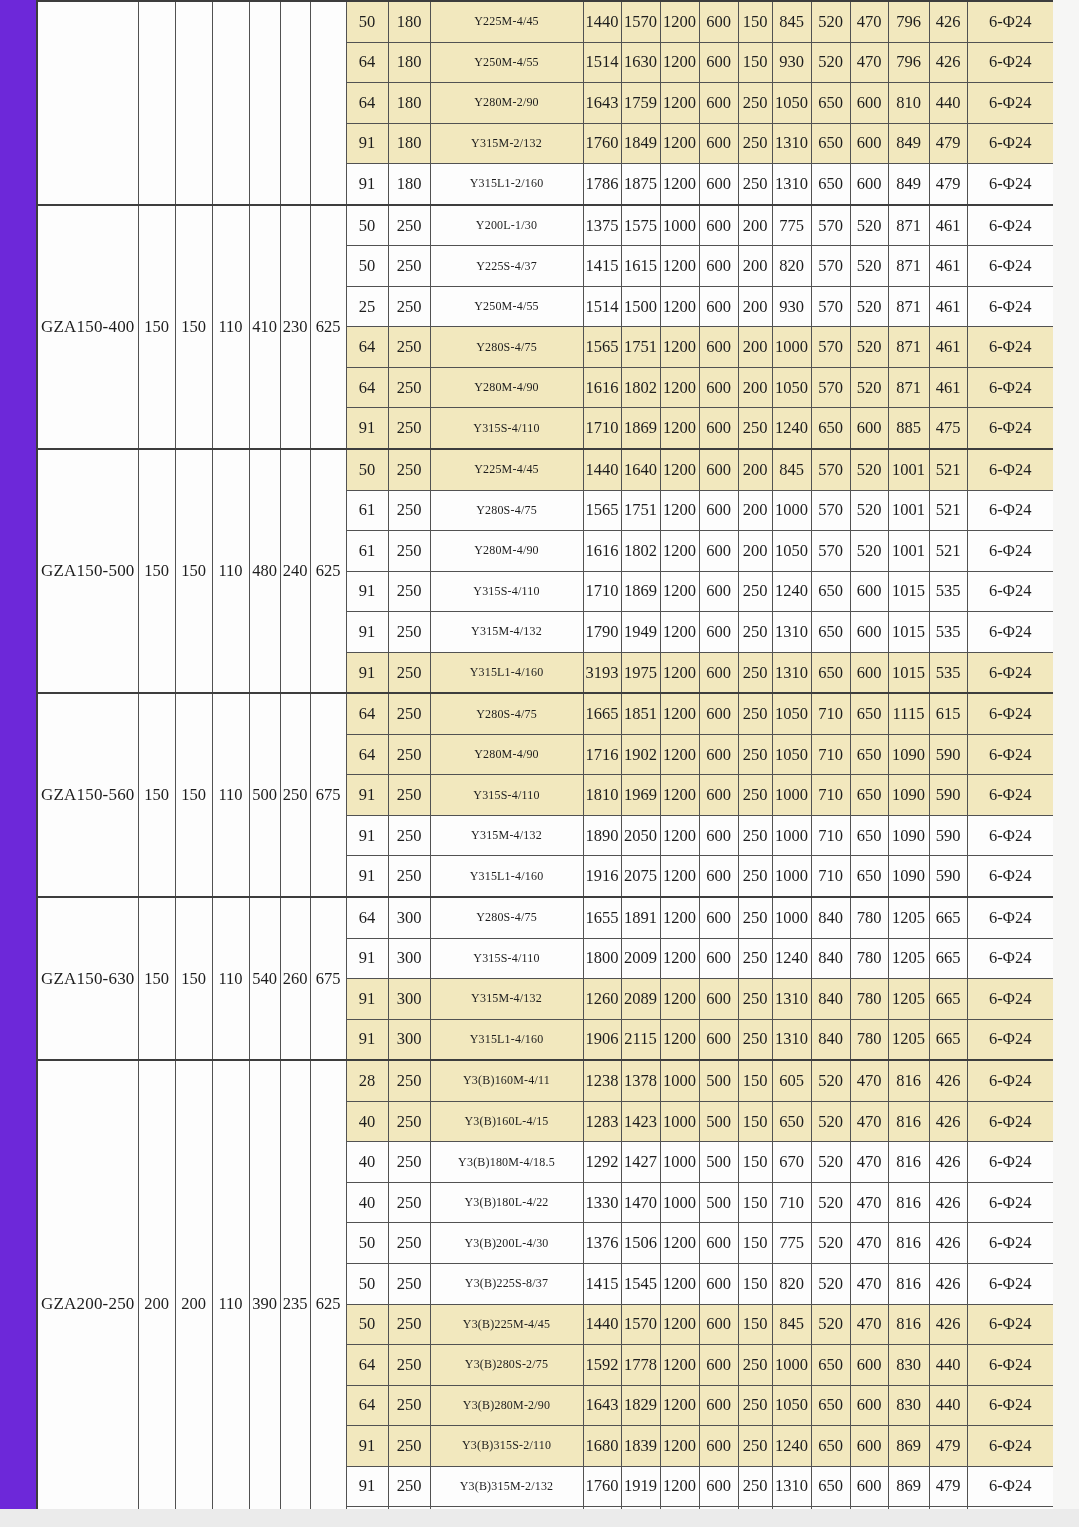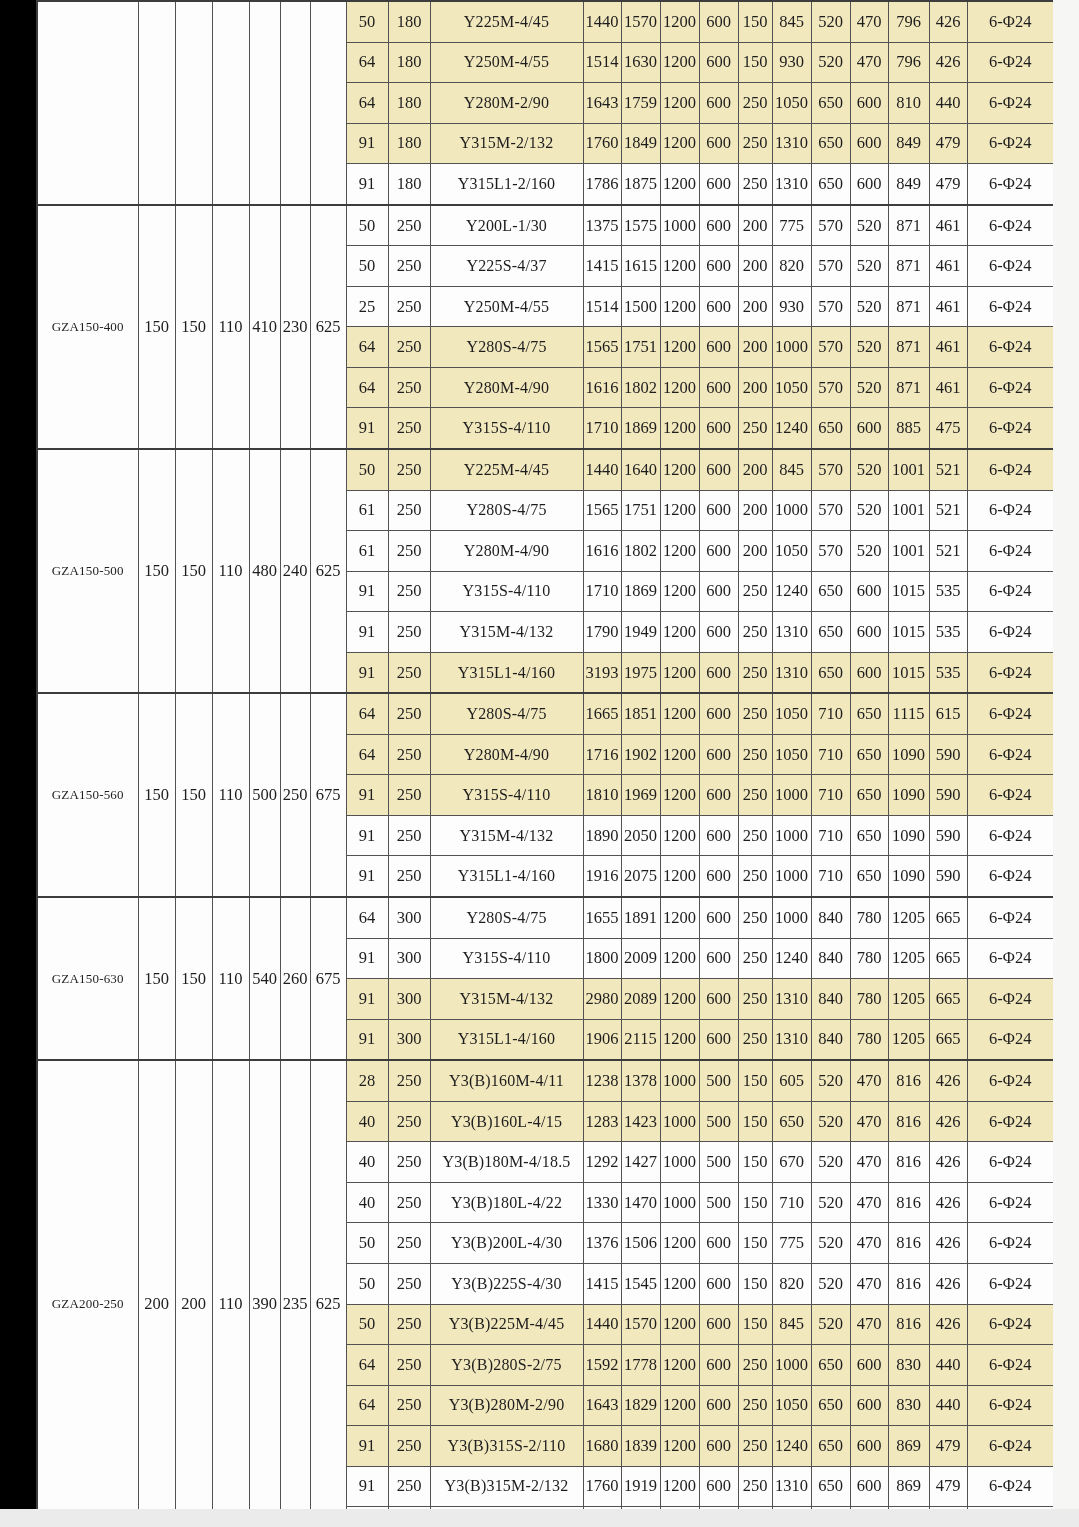--- a/index.html
+++ b/index.html
@@ -2,21 +2,21 @@
 <html><head>
 <meta charset="utf-8">
 <style>
   html,body { margin:0; padding:0; }
   body {
     width:1079px; height:1527px;
     background:#fefefe;
     font-family:"Liberation Serif", serif;
     overflow:hidden;
   }
-  .page { position:relative; width:1079px; height:1527px; background:#000000;text-decoration:underline; }
+  .page { position:relative; width:1079px; height:1527px; background:#6d28d9;text-decoration:underline; }
   .bottom-strip {
     position:absolute; left:0; top:1509px; width:1079px; height:18px;
     background:#ebebeb;
   }
   .right-edge {
     position:absolute; left:1053px; top:0; width:26px; height:1509px;
     background:#f6f6f5;
   }
   table.spec {
     position:absolute; left:36px; top:0;
@@ -30,22 +30,22 @@
   table.spec td {
     border:1px solid #525252;
     text-align:center; vertical-align:middle;
     padding:0; height:39.55px;
     font-size:17px; color:#1d1d1d;
     background:#fdfdfd;
     overflow:hidden; white-space:nowrap;
     letter-spacing:0.2px;
   }
   table.spec td.hl { background:#f2e8be; }
-  table.spec td.model-col { font-size:13px; }
-  table.spec td.motor-col { font-size:16px; }
+  table.spec td.model-col { font-size:17px; }
+  table.spec td.motor-col { font-size:12px; }
   table.spec td.val-col   { font-size:16.5px; letter-spacing:0; }
 </style>
 </head>
 <body>
 
 <div class="page">
   <table class="spec">
     <colgroup>
       <col style="width:101px">
         <col style="width:37px">
@@ -494,21 +494,21 @@
           <td class="val-col">840</td>
           <td class="val-col">780</td>
           <td class="val-col">1205</td>
           <td class="val-col">665</td>
           <td class="val-col">6-Φ24</td>
         </tr>
         <tr>
           <td class="val-col hl">91</td>
           <td class="val-col hl">300</td>
           <td class="motor-col hl">Y315M-4/132</td>
-          <td class="val-col hl">2980</td>
+          <td class="val-col hl">1260</td>
           <td class="val-col hl">2089</td>
           <td class="val-col hl">1200</td>
           <td class="val-col hl">600</td>
           <td class="val-col hl">250</td>
           <td class="val-col hl">1310</td>
           <td class="val-col hl">840</td>
           <td class="val-col hl">780</td>
           <td class="val-col hl">1205</td>
           <td class="val-col hl">665</td>
           <td class="val-col hl">6-Φ24</td>
@@ -614,21 +614,21 @@
           <td class="val-col">775</td>
           <td class="val-col">520</td>
           <td class="val-col">470</td>
           <td class="val-col">816</td>
           <td class="val-col">426</td>
           <td class="val-col">6-Φ24</td>
         </tr>
         <tr>
           <td class="val-col">50</td>
           <td class="val-col">250</td>
-          <td class="motor-col">Y3(B)225S-4/30</td>
+          <td class="motor-col">Y3(B)225S-8/37</td>
           <td class="val-col">1415</td>
           <td class="val-col">1545</td>
           <td class="val-col">1200</td>
           <td class="val-col">600</td>
           <td class="val-col">150</td>
           <td class="val-col">820</td>
           <td class="val-col">520</td>
           <td class="val-col">470</td>
           <td class="val-col">816</td>
           <td class="val-col">426</td>

